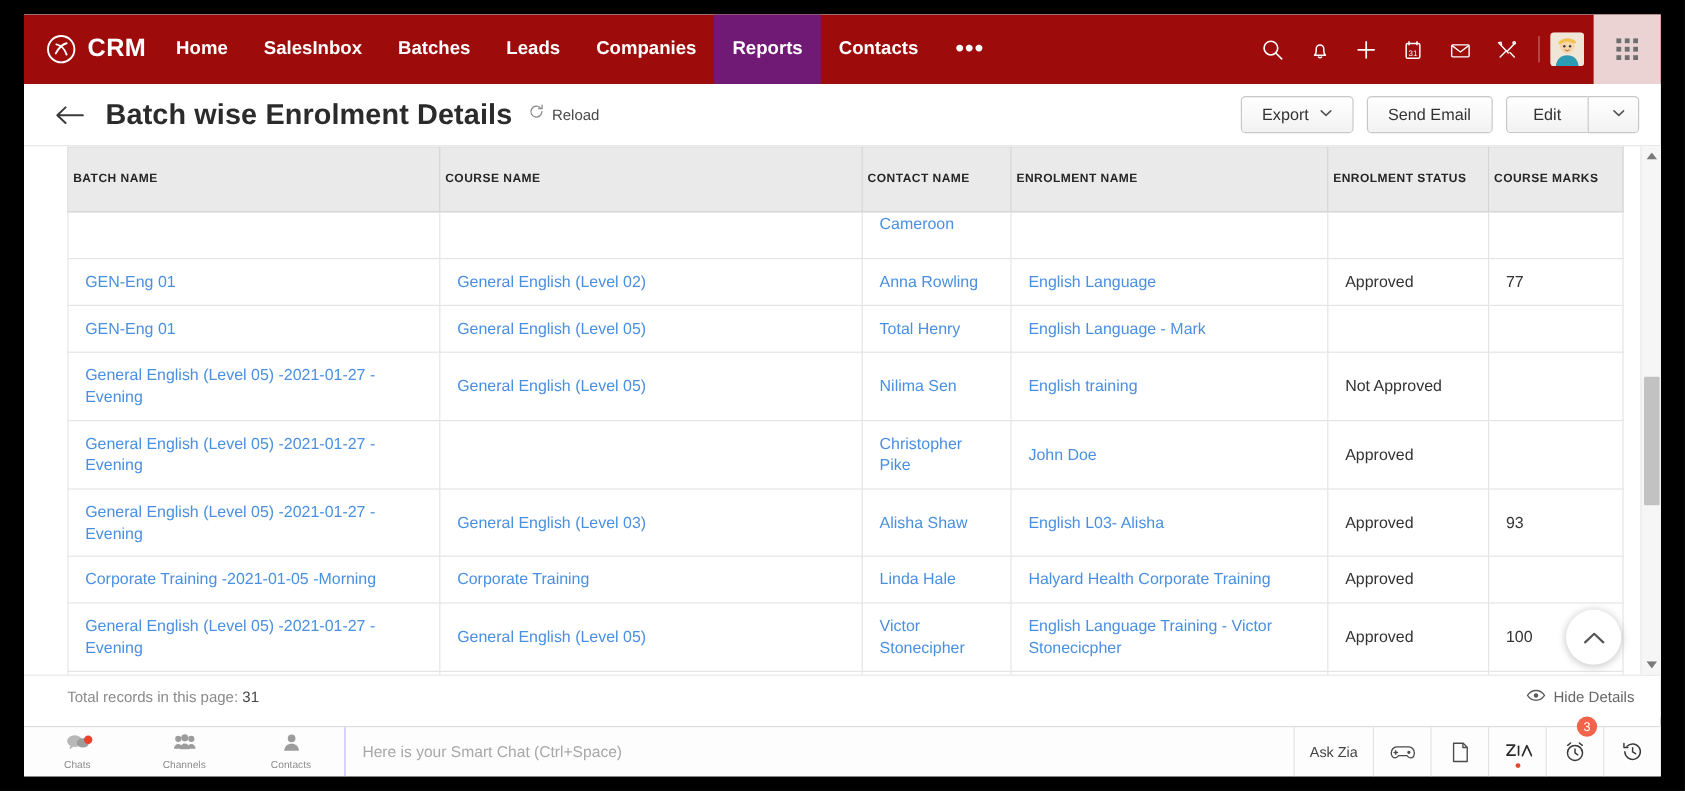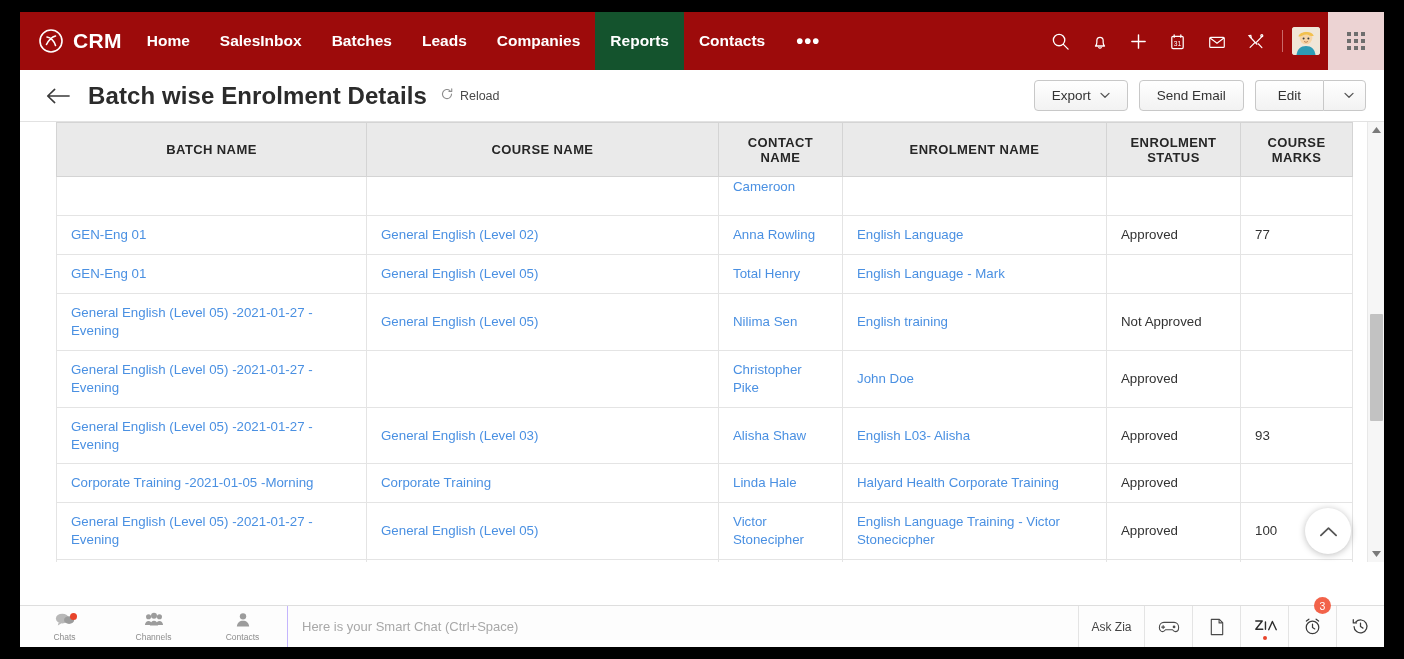--- a/index.html
+++ b/index.html
@@ -35,21 +35,21 @@
   .navitems { display: flex; align-items: stretch; }
   .navitem {
     display: flex; align-items: center;
     padding: 0 15px;
     color: #fff;
     font-size: 15.5px;
     font-weight: bold;
     cursor: pointer;
     white-space: nowrap;
   }
-  .navitem.active { background: #14532d; }
+  .navitem.active { background: #701a75; }
   .navitem.more { font-size: 20px; letter-spacing: 1px; padding: 0 16px; }
   .nav-right {
     margin-left: auto;
     display: flex; align-items: center;
   }
   .nav-icon {
     width: 39px; height: 58px;
     display: flex; align-items: center; justify-content: center;
     cursor: pointer;
   }
@@ -126,27 +126,27 @@
     overflow: hidden;
   }
   table.grid {
     border-collapse: collapse;
     width: 1296px;
     table-layout: fixed;
   }
   table.grid th {
     background: #eaeaea;
     border: 1px solid #d4d4d4;
-    font-size: 13px;
+    font-size: 10px;
     font-weight: bold;
     color: #262626;
-    text-align: center;
+    text-align: left;
     vertical-align: middle;
     letter-spacing: .4px;
-    padding: 8px 14px;
+    padding: 8px 4px;
     height: 54px;
   }
   table.grid td {
     border: 1px solid #e4e4e4;
     font-size: 13.3px;
     padding: 10px 14px;
     vertical-align: middle;
     color: #333;
     line-height: 1.35;
   }
@@ -510,20 +510,35 @@
       </div>
     </div>
 
     <div class="scrolltop">
       <svg width="19" height="13" viewBox="0 0 20 13" fill="none" stroke="#555" stroke-width="1.9">
         <path d="M2 10.5L10 3l8 7.5" stroke-linecap="round" stroke-linejoin="round"></path>
       </svg>
     </div>
   </div>
 
+  <div class="footer">
+    <span class="total-records">
+      <span>Total records in this page:</span>
+      <b>31</b>
+    </span>
+    <span class="hide-details">
+      <span>
+        <svg width="16" height="11" viewBox="0 0 18 12" fill="none" stroke="#5a5a5a" stroke-width="1.2">
+          <path d="M1 6s3-4.6 8-4.6S17 6 17 6s-3 4.6-8 4.6S1 6 1 6z"></path>
+          <circle cx="9" cy="6" r="2.1" fill="#5a5a5a" stroke="none"></circle>
+        </svg>
+      </span>
+      <span>Hide Details</span>
+    </span>
+  </div>
 
   <div class="chatbar">
     <div class="chat-tab">
       <span>
         <svg width="20" height="15" viewBox="0 0 22 16" fill="#b8b8b8">
           <ellipse cx="8" cy="7" rx="7" ry="5.4"></ellipse>
           <path d="M4 11.2l-.9 3.4 4-2.6z"></path>
           <ellipse cx="15.5" cy="8.6" rx="5.6" ry="4.3" fill="#9c9c9c"></ellipse>
         </svg>
       </span>

